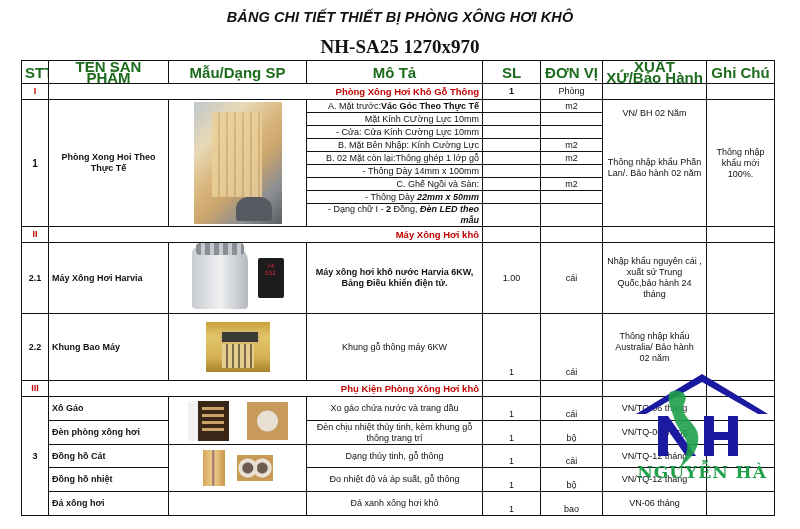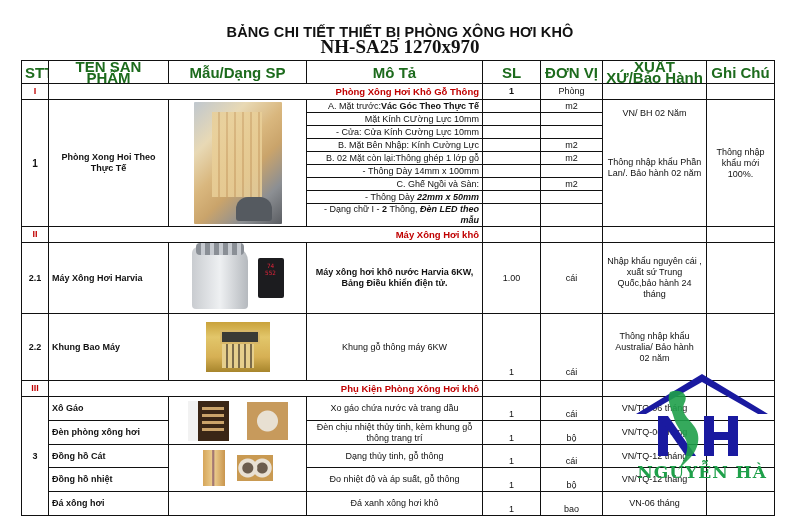--- a/index.html
+++ b/index.html
@@ -1,18 +1,18 @@
 <!DOCTYPE html>
 <html><head>
 <meta charset="utf-8">
 <style>
   html,body{margin:0;padding:0;background:#fff;}
   body{width:800px;height:529px;position:relative;overflow:hidden;font-family:"Liberation Sans",sans-serif;color:#111;}
   .title{position:absolute;left:0;width:800px;text-align:center;font-weight:bold;}
-  .t1{top:24px;font-size:14.5px;letter-spacing:0.1px;}
+  .t1{top:9px;font-size:14.5px;letter-spacing:0.1px;font-style:italic;}
   .t2{top:36px;font-size:19px;font-family:"Liberation Serif",serif;}
   table{position:absolute;left:21px;top:60px;border-collapse:collapse;table-layout:fixed;width:753px;}
   td,th{border:1.3px solid #111;padding:0 3px;font-size:9px;line-height:11px;overflow:hidden;vertical-align:middle;}
   th{color:#1d6b1d;font-weight:bold;height:16px;font-size:15px;}
   .sec td{height:15px;}
   .sec .lbl{color:#c00000;font-weight:bold;font-size:9.5px;text-align:right;}
   .sec .num{color:#c00000;font-weight:bold;text-align:center;}
   .c{text-align:center;}
   .b{font-weight:bold;}
   .sub td.d{height:12px;font-size:9px;text-align:right;padding-left:12px;}
@@ -117,21 +117,21 @@
         <td class="d">C. Ghế Ngồi và Sàn:</td>
         <td></td>
         <td class="c">m2</td>
       </tr>
   <tr class="sub">
         <td class="d"><span>- Thông Dày </span><b><i>22mm x 50mm</i></b></td>
         <td></td>
         <td class="c"></td>
       </tr>
   <tr class="sub">
-        <td class="d" style="height:22px;vertical-align:top"><span>- Dạng chữ I - </span><b>2</b><span> Thông,  </span><b><i>Đèn LED theo mẫu</i></b></td>
+        <td class="d" style="height:22px;vertical-align:top"><span>- Dạng chữ I - </span><b>2</b><span> Đồng,  </span><b><i>Đèn LED theo mẫu</i></b></td>
         <td></td>
         <td class="c"></td>
       </tr>
 
   <tr class="sec">
     <td class="num">II</td>
     <td colspan="3" class="lbl">Máy Xông Hơi khô</td>
     <td></td>
         <td></td>
         <td></td>

